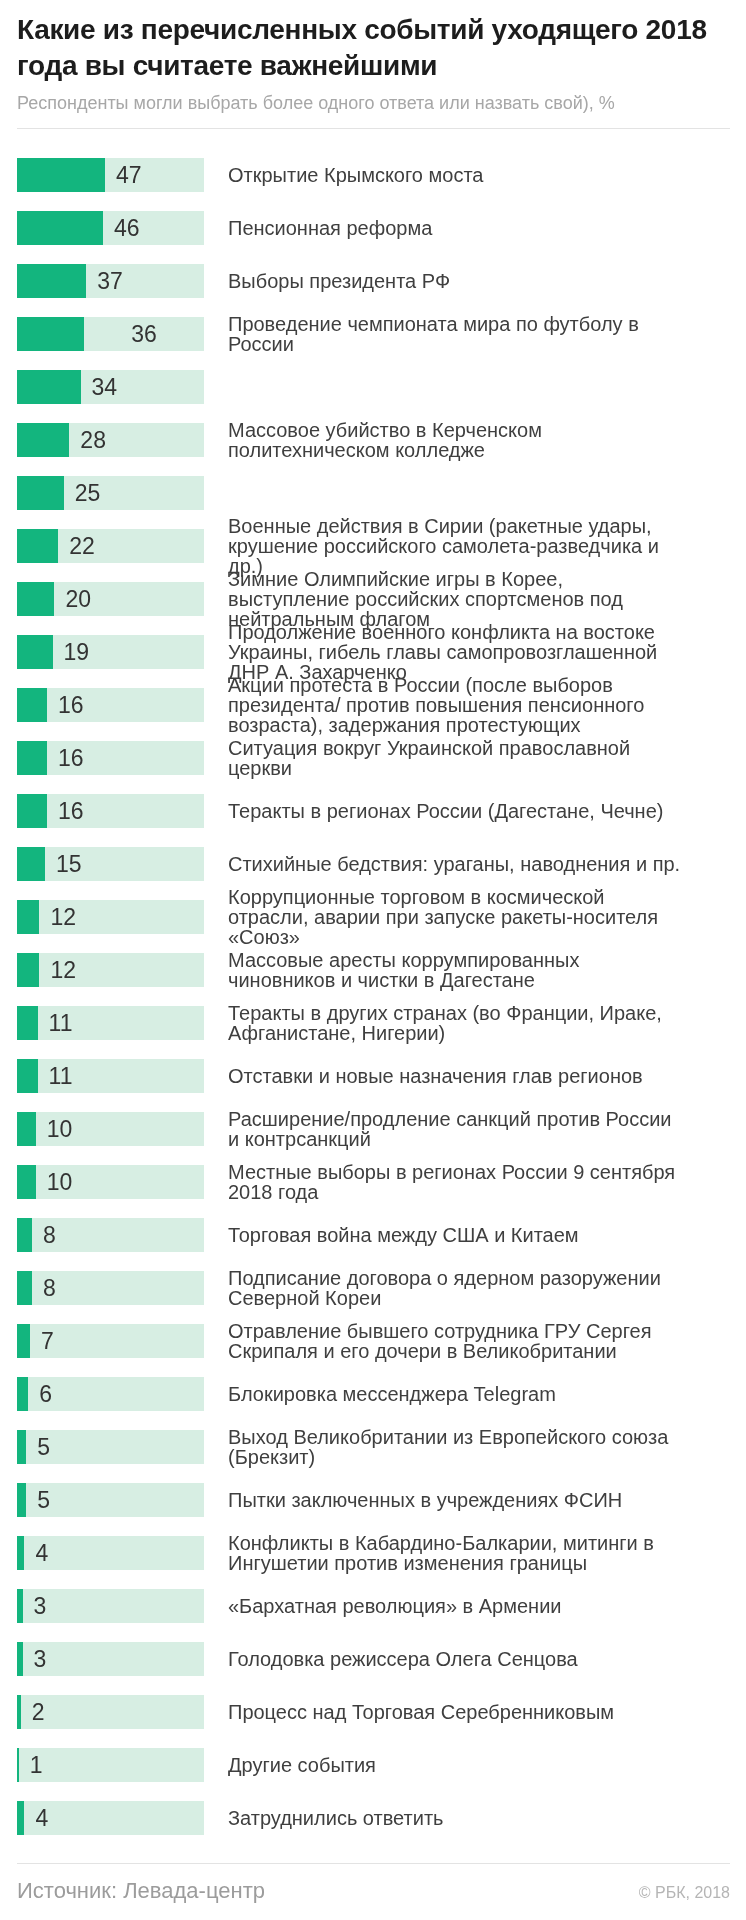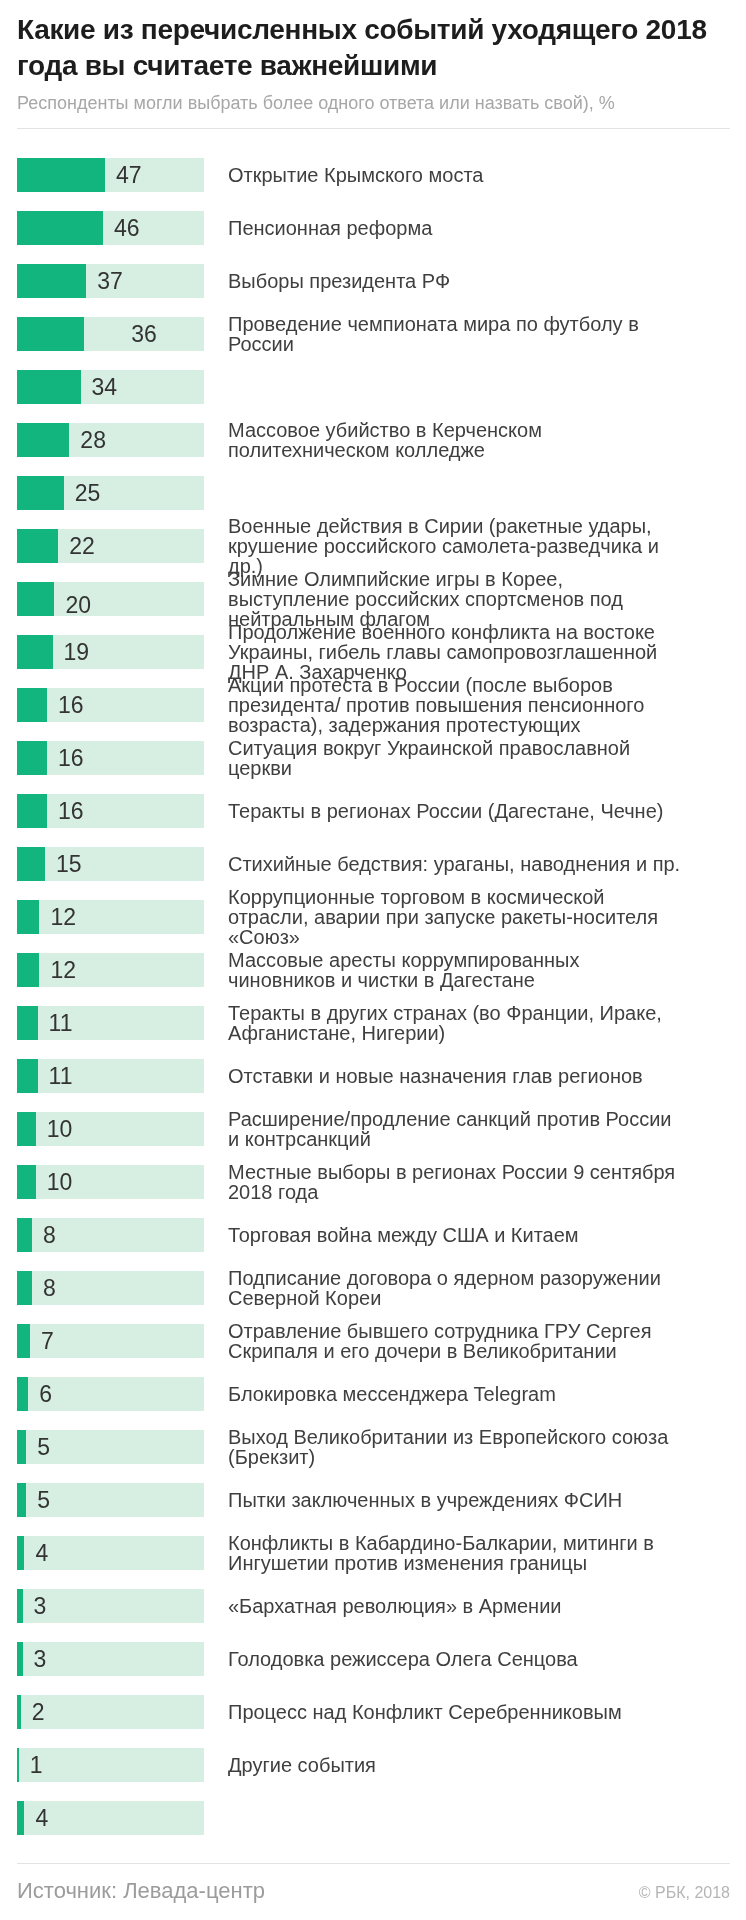--- a/index.html
+++ b/index.html
@@ -86,21 +86,21 @@
     <div class="track">
       <div class="fill" style="width: 22%;"></div>
       <span class="num" style="left: calc(22% + 11px);">22</span>
     </div>
     <div class="label">Военные действия в Сирии (ракетные удары, крушение российского самолета-разведчика и др.)</div>
   </div>
 
   <div class="row">
     <div class="track">
       <div class="fill" style="width: 20%;"></div>
-      <span class="num" style="left: calc(20% + 11px); margin-top: 6px;">20</span>
+      <span class="num" style="left: calc(20% + 11px);">20</span>
     </div>
     <div class="label">Зимние Олимпийские игры в Корее, выступление российских спортсменов под нейтральным флагом</div>
   </div>
 
   <div class="row">
     <div class="track">
       <div class="fill" style="width: 19%;"></div>
       <span class="num" style="left: calc(19% + 11px);">19</span>
     </div>
     <div class="label">Продолжение военного конфликта на востоке Украины, гибель главы самопровозглашенной ДНР А. Захарченко</div>
@@ -256,36 +256,37 @@
       <span class="num" style="left: calc(3% + 11px);">3</span>
     </div>
     <div class="label">Голодовка режиссера Олега Сенцова</div>
   </div>
 
   <div class="row">
     <div class="track">
       <div class="fill" style="width: 2%;"></div>
       <span class="num" style="left: calc(2% + 11px);">2</span>
     </div>
-    <div class="label">Процесс над Конфликт Серебренниковым</div>
+    <div class="label">Процесс над Торговая Серебренниковым</div>
   </div>
 
   <div class="row">
     <div class="track">
       <div class="fill" style="width: 1%;"></div>
       <span class="num" style="left: calc(1% + 11px);">1</span>
     </div>
     <div class="label">Другие события</div>
   </div>
 
   <div class="row">
     <div class="track">
       <div class="fill" style="width: 4%;"></div>
       <span class="num" style="left: calc(4% + 11px);">4</span>
     </div>
+    <div class="label">Затруднились ответить</div>
   </div>
 </div>
 
   <hr class="footer-rule">
   <div class="footer">
     <span class="source">Источник: Левада-центр</span>
     <span class="copyright">© РБК, 2018</span>
   </div>
 </div>
 

